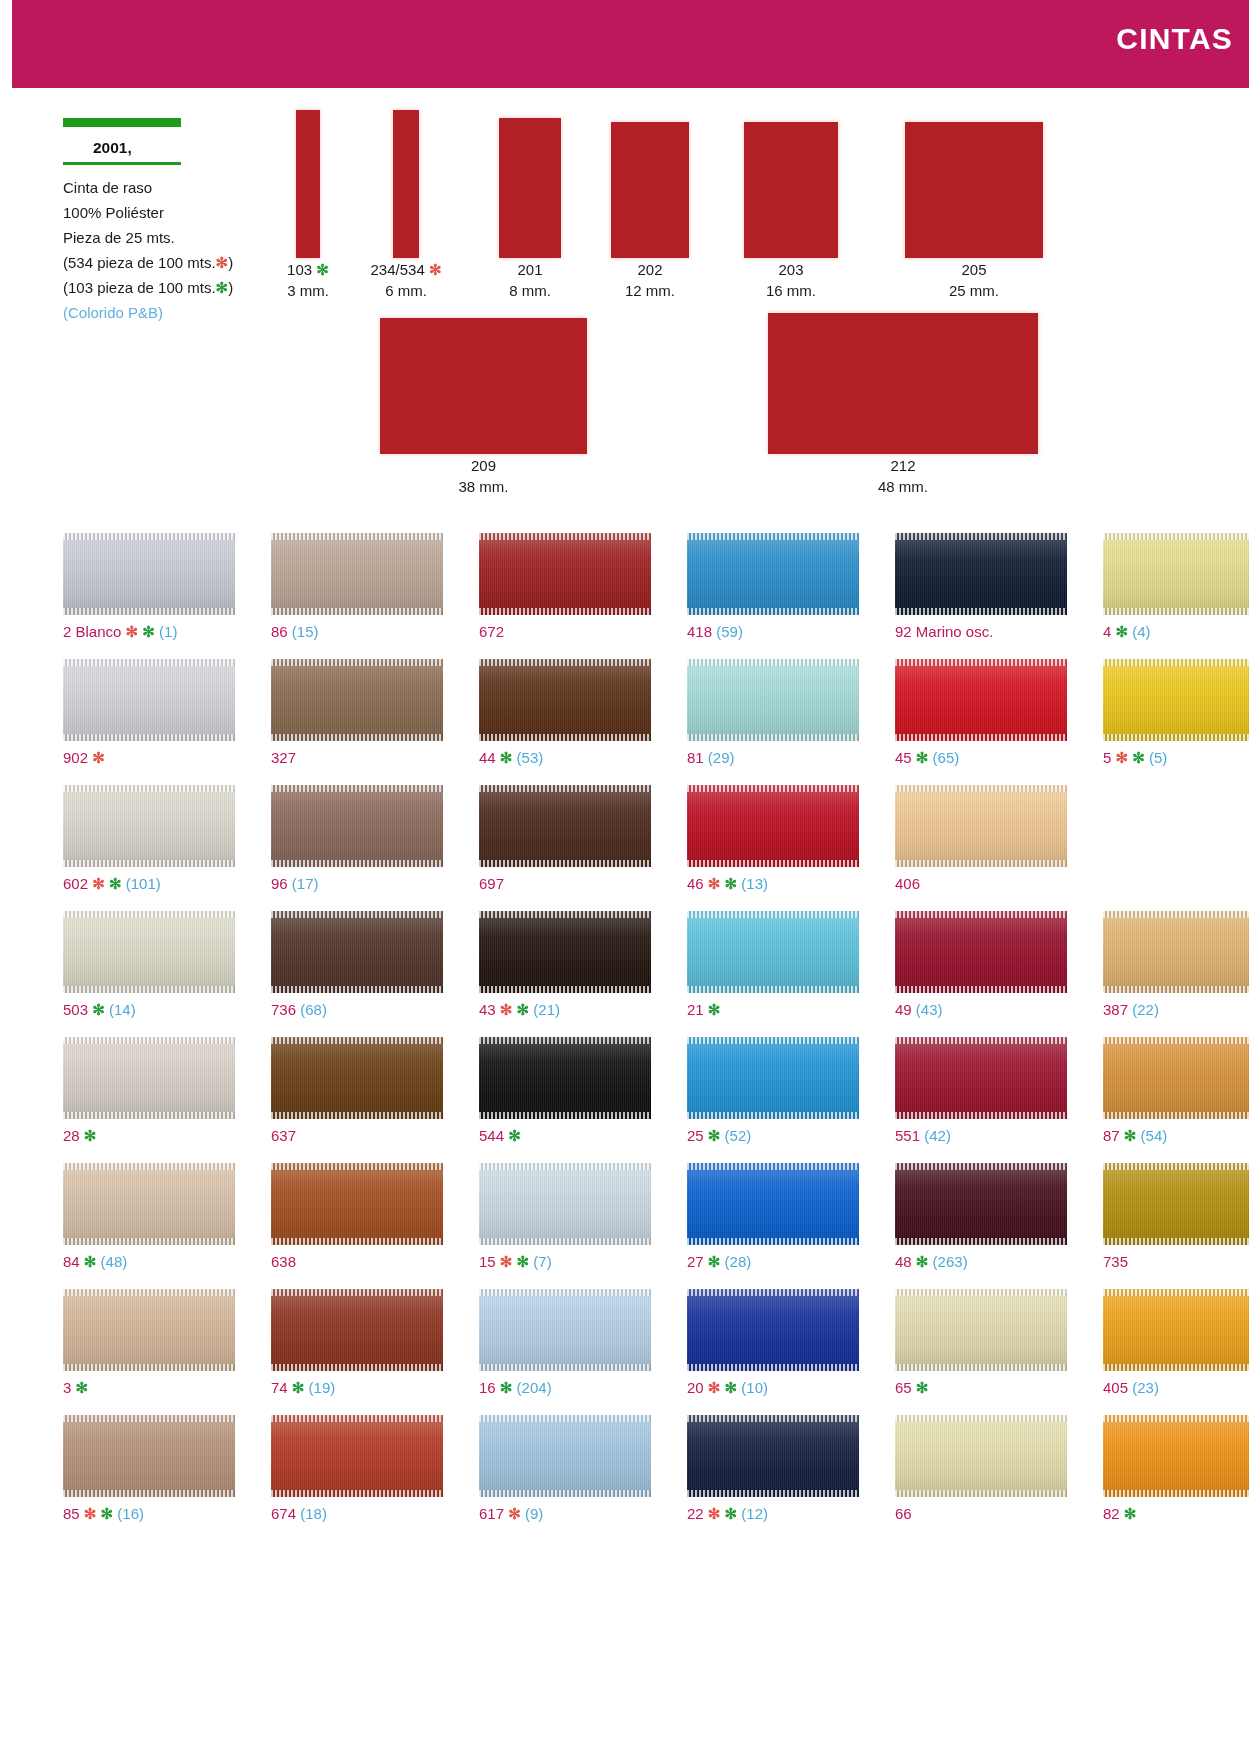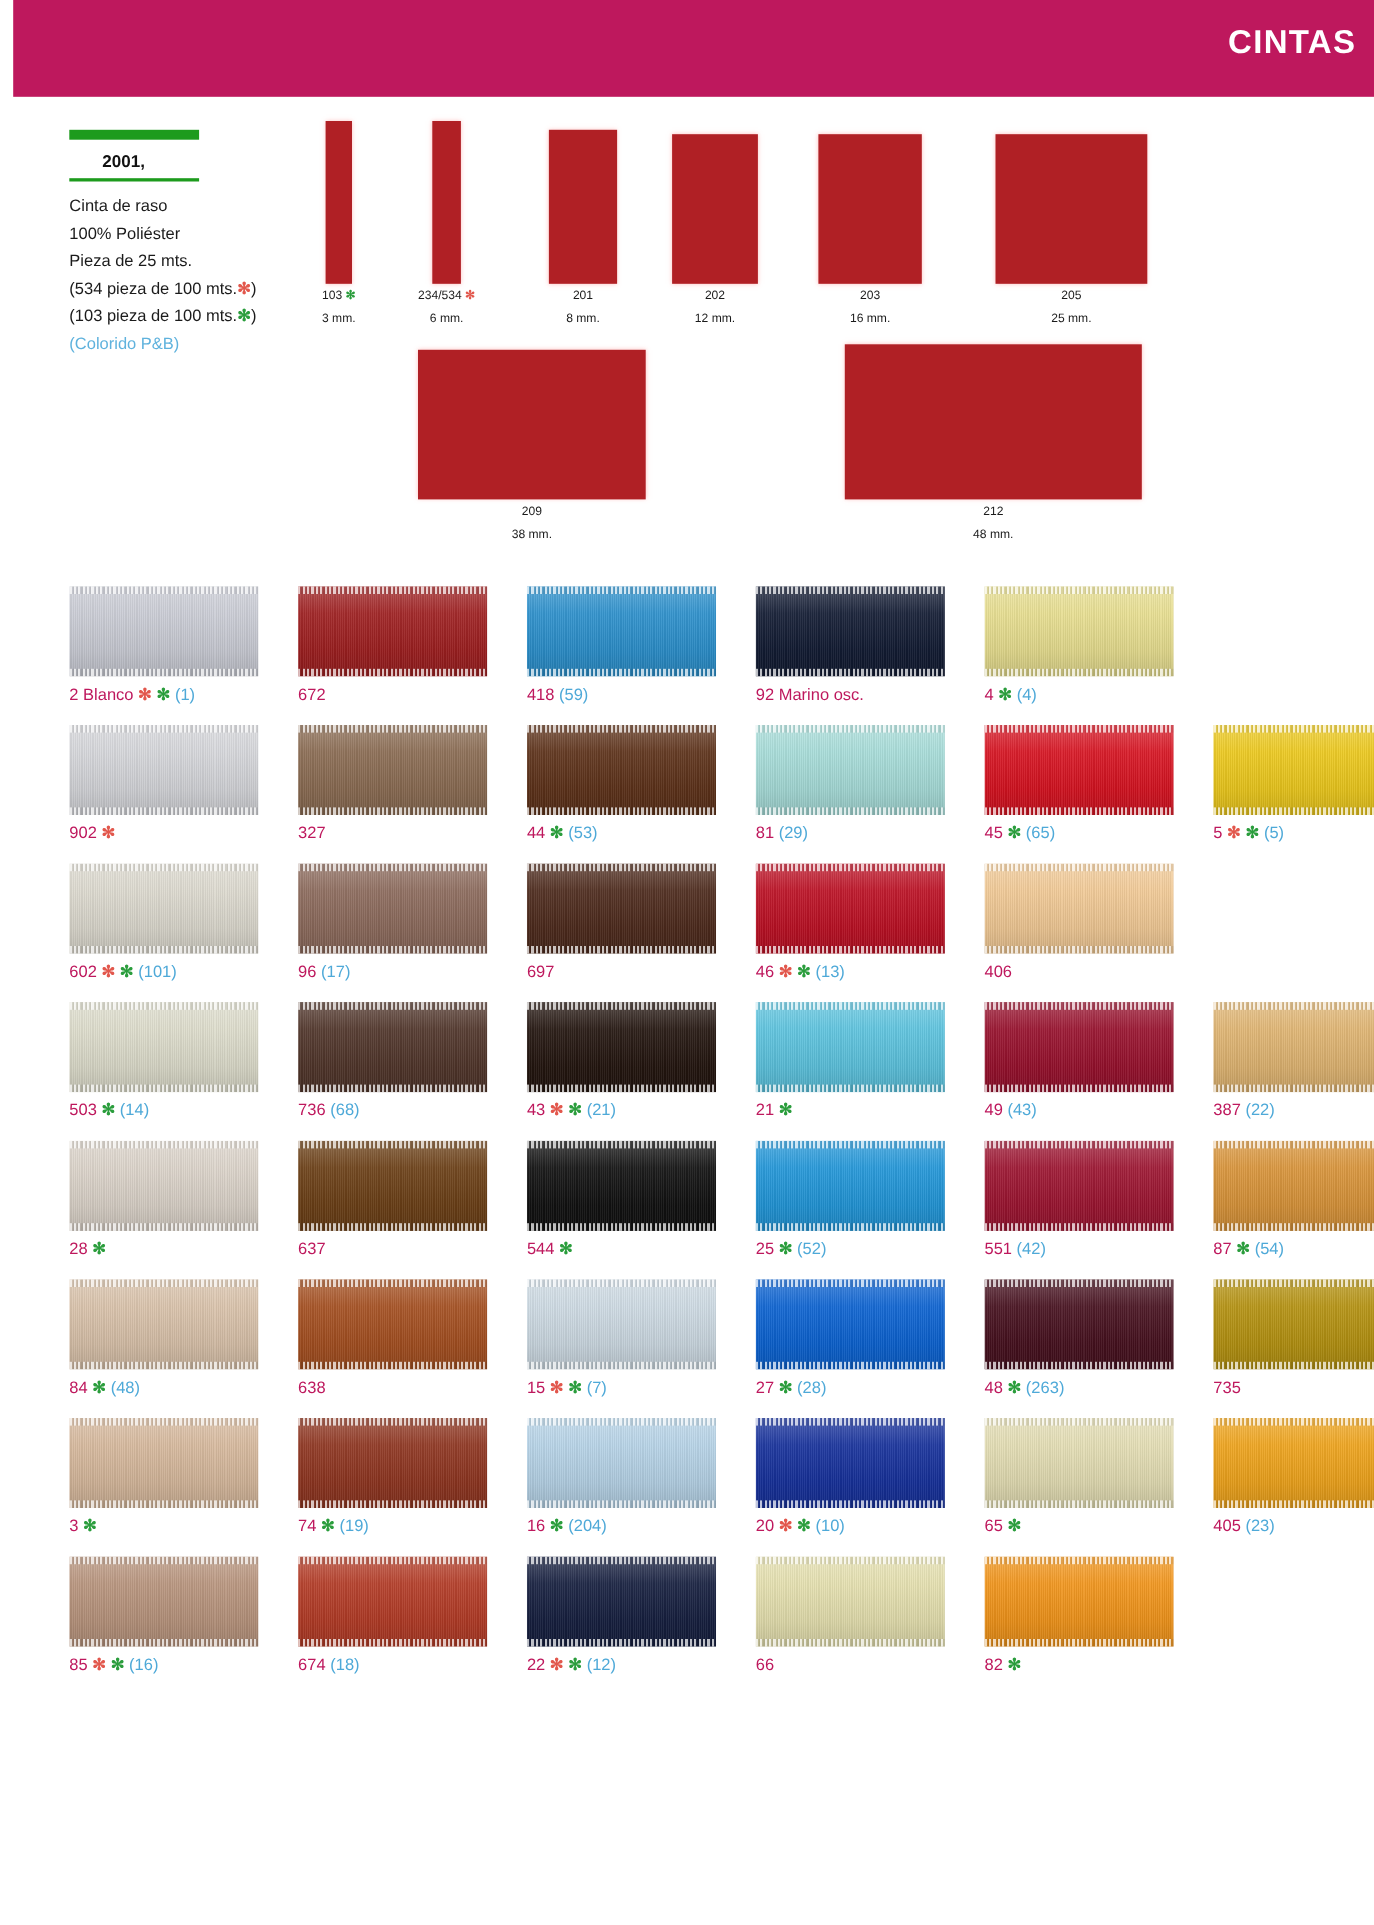--- a/index.html
+++ b/index.html
@@ -44,21 +44,21 @@
     font-size:15px;line-height:25px;color:#1b1b1b;white-space:nowrap;
   }
   .info-line.blue{color:#5fb2dd;}
   .ast-r{color:#e2574c;font-weight:bold;}
   .ast-g{color:#2a9d3c;font-weight:bold;}
 
   
   .widths{position:absolute;left:0;top:110px;width:1249px;height:180px;}
   .w-item{position:absolute;text-align:center;}
   .w-chip{background:#b02025;margin:0 auto;box-shadow:0 0 4px rgba(255,140,140,.55);}
-  .w-lbl{font-size:11px;line-height:19px;color:#1b1b1b;margin-top:2px;white-space:nowrap;}
+  .w-lbl{font-size:15px;line-height:19px;color:#1b1b1b;margin-top:2px;white-space:nowrap;}
 
   .widths2{position:absolute;left:0;top:313px;width:1249px;height:190px;margin-left:20px;}
   .w2-item{position:absolute;text-align:center;}
   .w2-chip{background:#b02025;box-shadow:0 0 4px rgba(255,140,140,.55);}
 
   
   .grid{
     position:absolute;left:63px;top:533px;width:1120px;
   }
   .grid-row{
@@ -177,20 +177,29 @@
         <div class="sw">
           <div class="body" style="background: rgb(201, 203, 212);"></div>
           <div class="sheen"></div>
           <div class="edge top"></div>
           <div class="edge bot"></div>
         </div>
         <div class="cap"><span class="num">2  Blanco </span><span class="ast-r">✻</span> <span class="ast-g">✻</span> <span class="paren">(1)</span></div>
       </div>
       <div class="cell">
         <div class="sw">
+          <div class="body" style="background: rgb(188, 167, 151);"></div>
+          <div class="sheen"></div>
+          <div class="edge top"></div>
+          <div class="edge bot"></div>
+        </div>
+        <div class="cap"><span class="num">86 </span><span class="paren">(15)</span></div>
+      </div>
+      <div class="cell">
+        <div class="sw">
           <div class="body" style="background: rgb(158, 31, 32);"></div>
           <div class="sheen"></div>
           <div class="edge top"></div>
           <div class="edge bot"></div>
         </div>
         <div class="cap"><span class="num">672 </span></div>
       </div>
       <div class="cell">
         <div class="sw">
           <div class="body" style="background: rgb(43, 143, 203);"></div>
@@ -560,20 +569,29 @@
         <div class="sw">
           <div class="body" style="background: rgb(179, 59, 38);"></div>
           <div class="sheen"></div>
           <div class="edge top"></div>
           <div class="edge bot"></div>
         </div>
         <div class="cap"><span class="num">674 </span><span class="paren">(18)</span></div>
       </div>
       <div class="cell">
         <div class="sw">
+          <div class="body" style="background: rgb(163, 198, 224);"></div>
+          <div class="sheen"></div>
+          <div class="edge top"></div>
+          <div class="edge bot"></div>
+        </div>
+        <div class="cap"><span class="num">617 </span><span class="ast-r">✻</span> <span class="paren">(9)</span></div>
+      </div>
+      <div class="cell">
+        <div class="sw">
           <div class="body" style="background: rgb(22, 31, 63);"></div>
           <div class="sheen"></div>
           <div class="edge top"></div>
           <div class="edge bot"></div>
         </div>
         <div class="cap"><span class="num">22 </span><span class="ast-r">✻</span> <span class="ast-g">✻</span> <span class="paren">(12)</span></div>
       </div>
       <div class="cell">
         <div class="sw">
           <div class="body" style="background: rgb(228, 223, 174);"></div>

